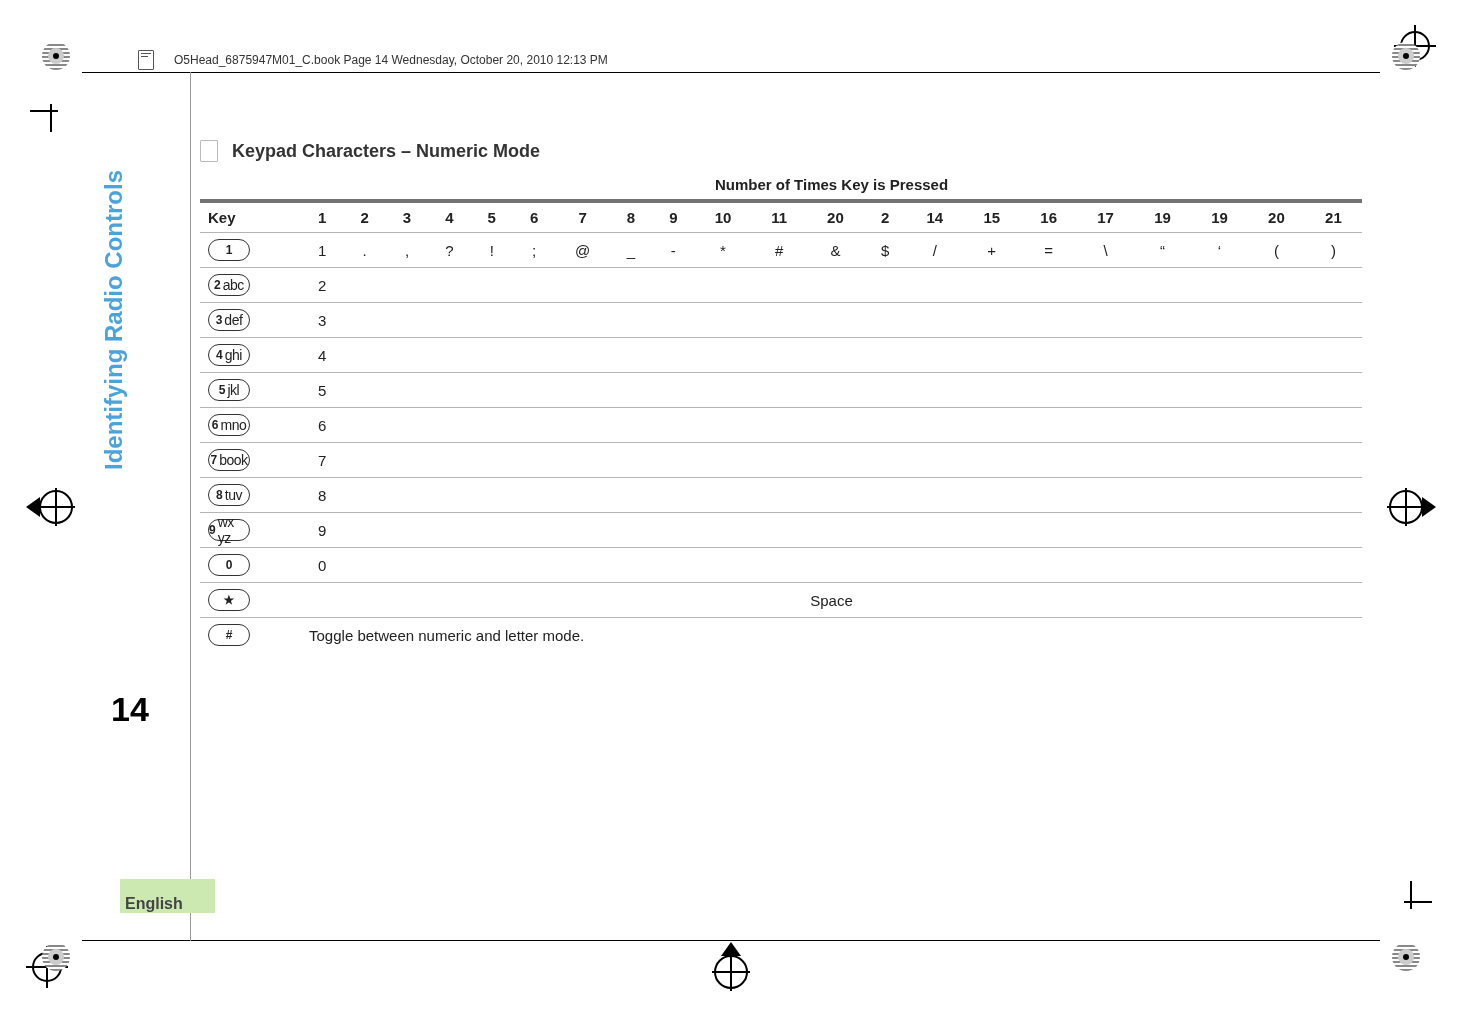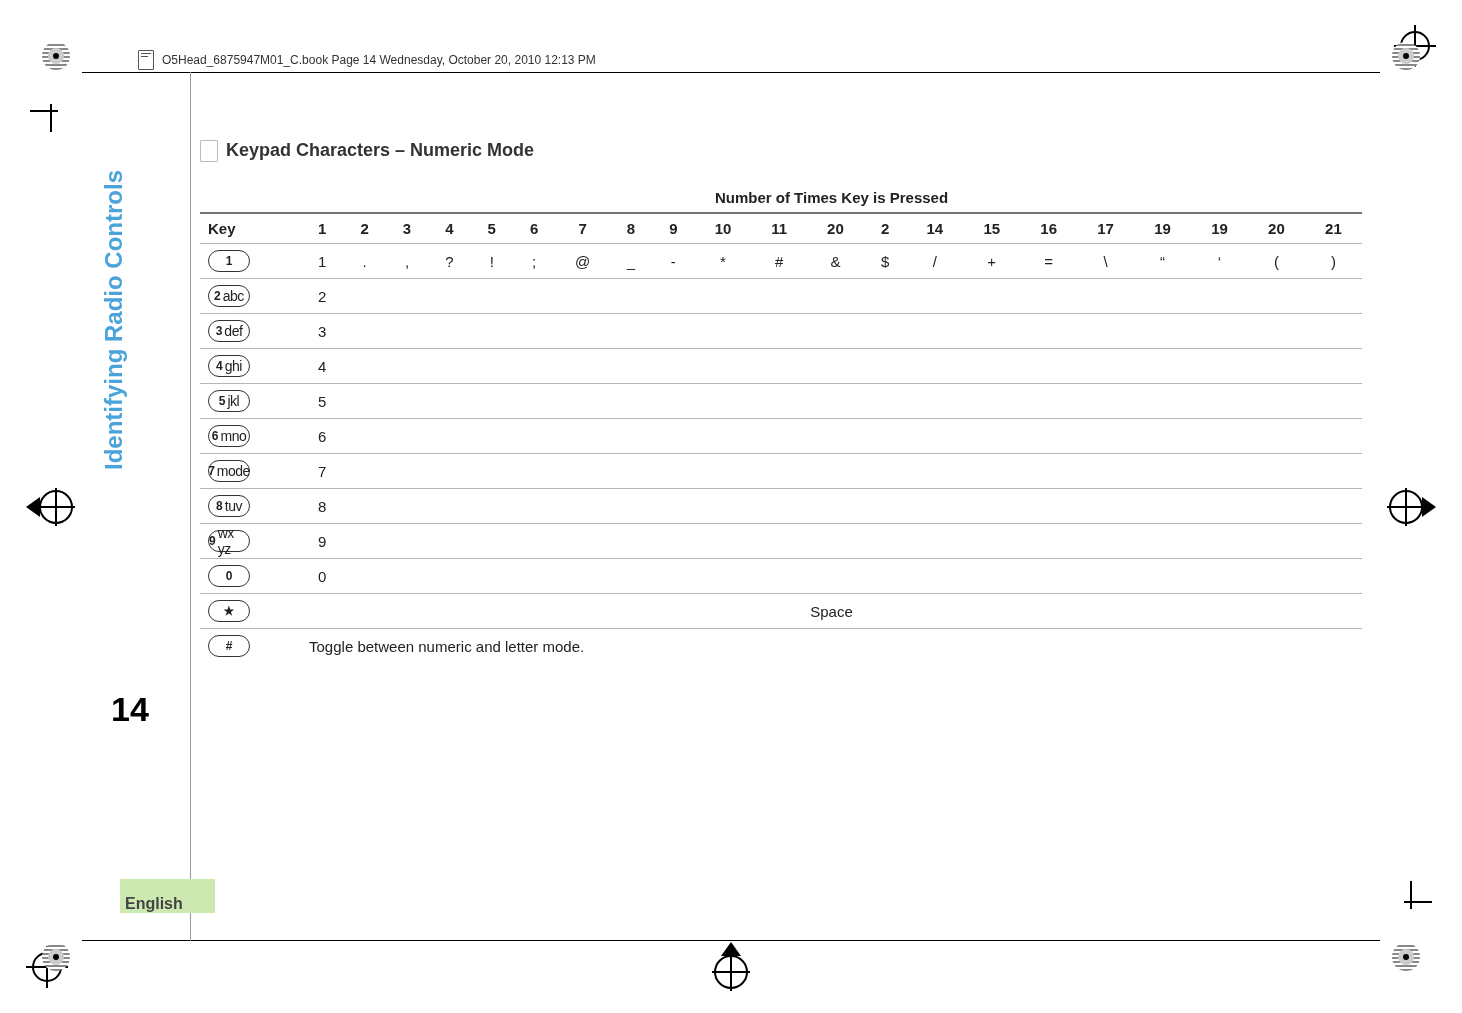--- a/index.html
+++ b/index.html
@@ -17,21 +17,21 @@
 .sc .dot{width:6px;height:6px;border-radius:50%;background:#000}
 .sc-tl{top:42px;left:42px}
 .sc-tr{top:42px;right:42px}
 .sc-bl{bottom:42px;left:42px}
 .sc-br{bottom:42px;right:42px}
 
 .hline{position:absolute;left:82px;right:82px;height:1px;background:#000}
 .hline.top{top:72px}
 .hline.bot{bottom:72px}
 
-.header-row{position:absolute;top:50px;left:138px;font-size:12px;color:#333;display:flex;align-items:center;gap:8px}
+.header-row{position:absolute;top:50px;left:138px;font-size:12px;color:#333;display:flex;align-items:center;gap:20px}
 .sheet-icon{width:14px;height:18px;border:1px solid #555;border-radius:1px;position:relative}
 .sheet-icon:before{content:"";position:absolute;top:2px;left:2px;right:2px;height:0;border-top:1px solid #555}
 .sheet-icon:after{content:"";position:absolute;top:5px;left:2px;right:5px;height:0;border-top:1px solid #555}
 
 .reg{position:absolute;display:flex;align-items:center}
 .reg.left{top:50%;left:26px;transform:translateY(-50%)}
 .reg.right{top:50%;right:26px;transform:translateY(-50%)}
 .reg .arrow{width:0;height:0}
 .reg.left .arrow{border-top:10px solid transparent;border-bottom:10px solid transparent;border-right:14px solid #000;margin-right:-1px}
 .reg.right .arrow{border-top:10px solid transparent;border-bottom:10px solid transparent;border-left:14px solid #000;margin-left:-1px}
@@ -46,27 +46,27 @@
 .vline{position:absolute;top:72px;bottom:72px;left:190px;width:1px;background:#999}
 
 .side-label{position:absolute;left:100px;top:470px;transform:rotate(-90deg);transform-origin:left top;color:#4aa3d9;font-weight:bold;font-size:24px;white-space:nowrap}
 .side-num-box{position:absolute;left:95px;top:690px;width:70px;text-align:center}
 .side-num{font-size:34px;font-weight:bold;color:#000}
 .eng-bar{position:absolute;left:120px;bottom:100px;display:flex;align-items:flex-end}
 .eng-bar .block{width:95px;height:34px;background:#cde9b2}
 .eng-bar .txt{margin-left:-90px;font-weight:bold;color:#444;font-size:16px;z-index:2;position:relative}
 
 .content{position:absolute;left:200px;top:140px;right:100px}
-.heading-row{display:flex;align-items:flex-start;gap:8px;margin-bottom:21px}
+.heading-row{display:flex;align-items:center;gap:14px;margin-bottom:8px}
 .heading-row .pgicon{width:16px;height:20px;border:1px solid #bbb;border-radius:1px}
 .heading-row h2{margin:0;font-size:18px;font-weight:bold;color:#333}
 table{border-collapse:collapse;width:100%;font-size:15px;color:#222}
 th,td{padding:6px 8px;text-align:center}
 th{font-weight:bold}
-.topcap th{border-bottom:2px solid #737373}
+.topcap th{border-bottom:4px solid #737373}
 td.keycell{border-top:1px solid #b5b5b5}
 .row-top td{border-top:1px solid #b5b5b5}
 .keybtn{display:inline-flex;align-items:center;justify-content:center;width:40px;height:20px;border:1.5px solid #333;border-radius:11px;font-size:11px;font-family:Arial;gap:2px}
 .keybtn b{font-weight:bold;font-size:12px}
 .keybtn span.sub{font-size:14px;letter-spacing:-0.5px}
 .leftcol{text-align:left}
 </style>
 </head>
 <body>
 
@@ -349,21 +349,21 @@
           <td></td>
           <td></td>
           <td></td>
           <td></td>
           <td></td>
           <td></td>
         </tr>
         <tr class="row-top">
           <td class="keycell leftcol"><span class="keybtn">
               <b>7</b>
-              <span class="sub">mode</span>
+              <span class="sub">book</span>
             </span></td>
           <td>7</td>
           <td></td>
           <td></td>
           <td></td>
           <td></td>
           <td></td>
           <td></td>
           <td></td>
           <td></td>

